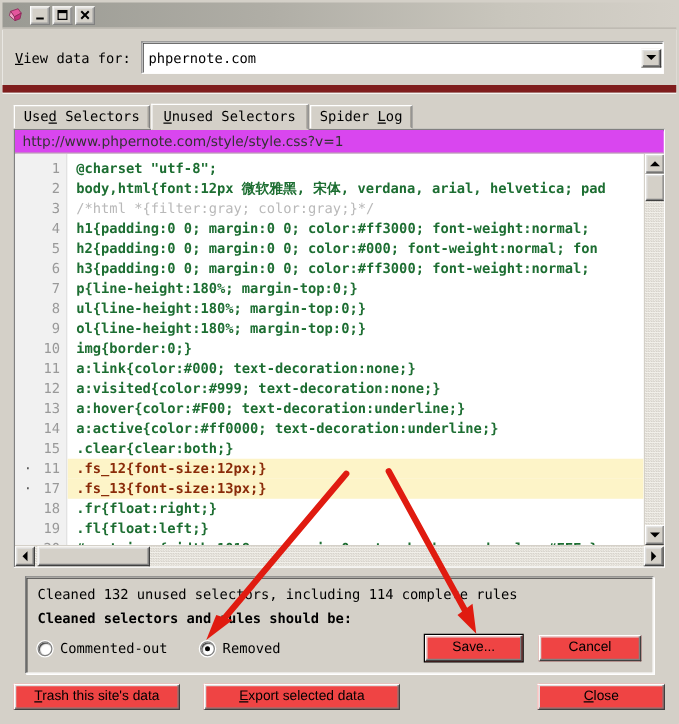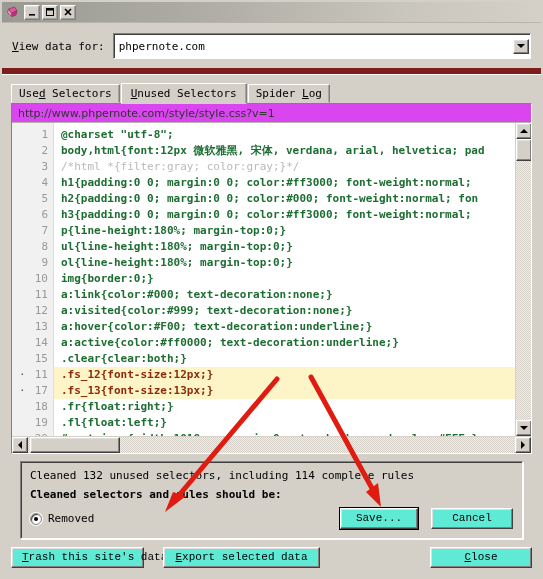--- a/index.html
+++ b/index.html
@@ -262,23 +262,23 @@
     background:#fff;
     border:1px solid #808080;
     box-shadow:inset 1px 1px 1px #404040, 0 0 0 1px #ffffff;
     margin-right:6px;flex:0 0 auto;
     display:flex;align-items:center;justify-content:center;
     box-sizing:border-box;
   }
   .radio-dot i{width:4px;height:4px;border-radius:50%;background:#000;display:block;}
   .spacer{flex:1 1 auto;}
   .btn{
-    font-family:Liberation Mono, monospace;
+    font-family:Liberation Sans, sans-serif;
     font-size:11px;color:#000;
-    background:#5eead4;
+    background:#ef4444;
     border:1px solid;
     border-color:#ffffff #404040 #404040 #ffffff;
     box-shadow:inset -1px -1px 0 #808080, inset 1px 1px 0 #dfdfdf;
     padding:3px 10px;height:21px;line-height:13px;
     box-sizing:border-box;white-space:nowrap;
     text-align:center;
   }
   .btn.default{
     box-shadow:inset -1px -1px 0 #808080, inset 1px 1px 0 #dfdfdf, 0 0 0 1px #000;
   }
@@ -424,20 +424,24 @@
             <i class="tri-right"></i>
           </div>
       </div>
     </div>
 
     <div class="statusgroup">
       <div class="status-line">Cleaned 132 unused selectors, including 114 complete rules</div>
       <div class="status-line bold">Cleaned selectors and rules should be:</div>
       <div class="optrow">
         <label class="radio">
+          <span class="radio-dot"></span>
+          <span>Commented-out</span>
+        </label>
+        <label class="radio">
           <span class="radio-dot">
               <i></i>
             </span>
           <span>Removed</span>
         </label>
         <span class="spacer"></span>
         <button class="btn default w78">Save...</button>
         <span style="width:13px;flex:0 0 auto;"></span>
         <button class="btn w82">Cancel</button>
       </div>

